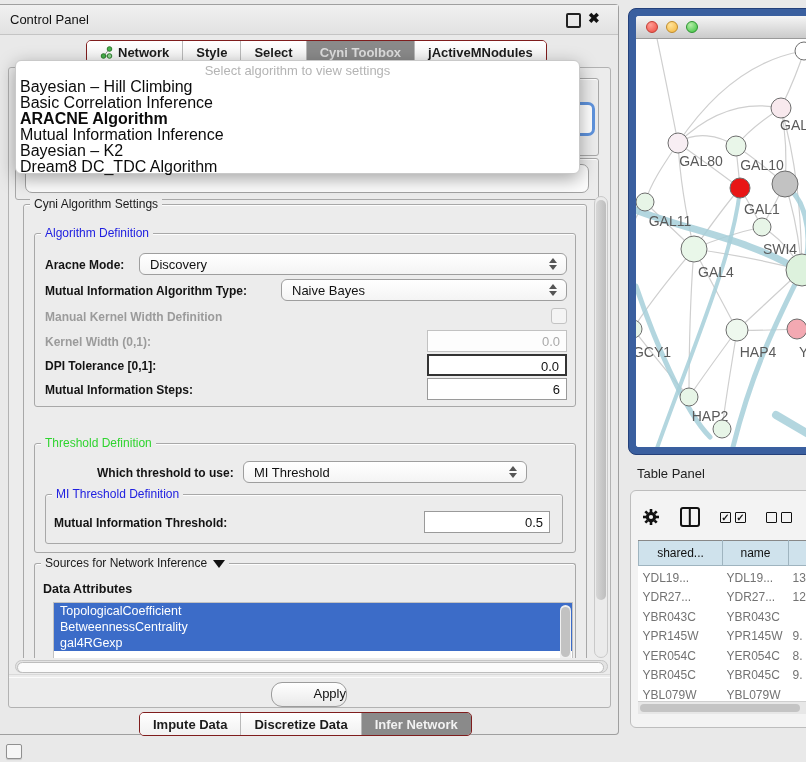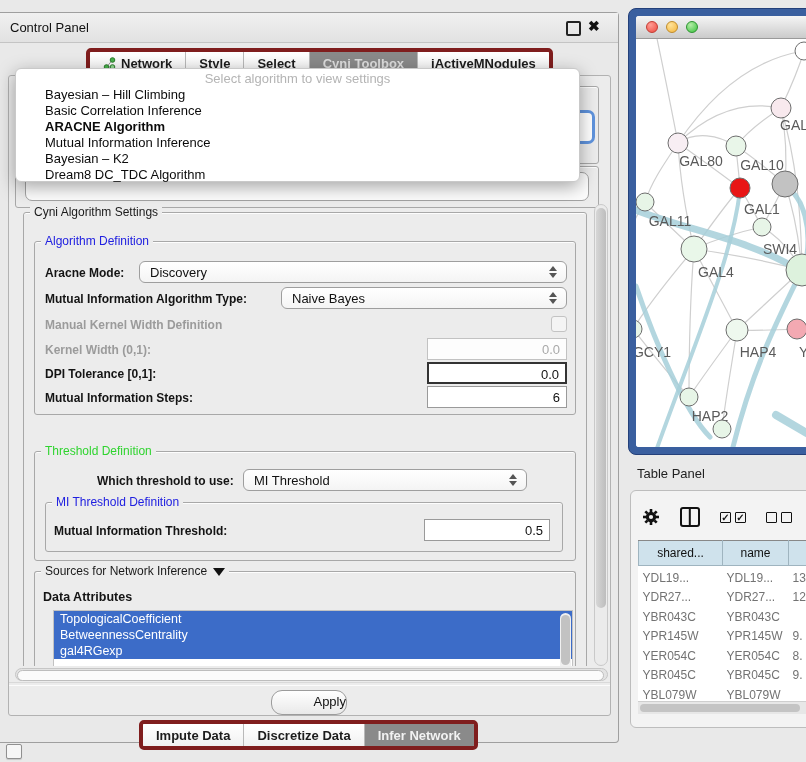--- a/index.html
+++ b/index.html
@@ -5,30 +5,30 @@
   html,body{margin:0;padding:0;}
   body{
     width:806px;height:762px;position:relative;overflow:hidden;
     background:#e9e9e9;
     font-family:"Liberation Sans", sans-serif;
     -webkit-font-smoothing:antialiased;
   }
   .abs{position:absolute;}
 
   
-  .cp-window{left:0;top:12px;width:619px;height:731px;background:#e9e9e9;
+  .cp-window{left:0;top:4px;width:619px;height:731px;background:#e9e9e9;
     border:1px solid #9f9f9f;border-left:none;border-radius:0 4px 4px 0;box-sizing:border-box;padding-left:36px;}
   .cp-titlebar{left:0;top:0;width:100%;height:29px;border-bottom:1px solid #c4c4c4;
     background:linear-gradient(#f0f0f0,#e2e2e2);}
   .cp-title{left:10px;top:7px;font-size:13px;color:#111;}
   .cp-float{left:566px;top:8px;width:11px;height:11px;border:2px solid #222;border-radius:2px;background:transparent;}
   .cp-close{left:588px;top:5px;font-size:14px;font-weight:bold;color:#111;}
 
   
-  .seg-bar{display:flex;border:4px solid #7f1d1d;border-radius:5px;overflow:hidden;background:#fca5a5;height:22px;}
+  .seg-bar{display:flex;border:1px solid #7f1d1d;border-radius:5px;overflow:hidden;background:#fca5a5;height:22px;}
   .seg{display:flex;align-items:center;gap:5px;padding:0 13px;font-size:13px;font-weight:bold;color:#1c1c1c;
     border-right:1px solid #b9b9b9;background:linear-gradient(#ffffff,#f1f1f1);white-space:nowrap;}
   .seg:last-child{border-right:none;}
   .seg.sel{background:#8a8a8a;color:#dedede;}
   .top-tabs{left:86px;top:35px;}
   .bottom-tabs{left:139px;top:707px;}
   .bottom-tabs .seg.sel{color:#f2f2f2;}
 
   
   .content-panel{left:8px;top:62px;width:603px;height:641px;box-sizing:border-box;
@@ -38,21 +38,21 @@
   .gb{border:1px solid #a8a8a8;border-radius:3px;box-shadow:inset 0 1px 0 #fdfdfd;}
   .gb-hidden1{left:6px;top:10px;width:582px;height:76px;}
   .gb-hidden2{left:6px;top:90px;width:582px;height:40px;}
   .combo-fragment{left:546px;top:34px;width:34px;height:28px;border:3px solid #5f93dd;border-radius:7px;background:#fff;}
   .combo-fragment2{left:16px;top:96px;width:562px;height:27px;border:1px solid #a3a3a3;border-radius:7px;background:#fdfdfd;}
 
   
   .popup{left:15px;top:55px;width:565px;height:114px;background:#fff;border:1px solid #c9c9c9;
     border-radius:6px;box-shadow:0 5px 18px rgba(0,0,0,.35);z-index:50;padding-top:2px;box-sizing:border-box;}
   .popup-header{text-align:center;color:#b4b4b4;font-size:13px;height:16px;line-height:16px;}
-  .popup-item{font-size:13px;color:#0b0b0b;height:16px;line-height:16px;padding-left:4px;white-space:nowrap;margin-left:25px;}
+  .popup-item{font-size:16px;color:#0b0b0b;height:16px;line-height:16px;padding-left:4px;white-space:nowrap;}
   .popup-item.sel{font-weight:bold;}
 
   
   .settings-viewport{left:6px;top:128px;width:578px;height:462px;overflow:hidden;}
   .vscroll{left:585px;top:128px;width:14px;height:462px;background:#ebebeb;border:1px solid #c9c9c9;border-radius:7px;box-sizing:border-box;}
   .vscroll-thumb{left:1px;top:3px;width:10px;height:400px;background:linear-gradient(90deg,#d6d6d6,#bdbdbd);border-radius:6px;}
   .hscroll{left:6px;top:592px;width:593px;height:13px;background:#e3e3e3;border:1px solid #c6c6c6;border-radius:7px;box-sizing:border-box;}
   .hscroll-thumb{left:1px;top:1px;width:585px;height:9px;background:#fbfbfb;border:1px solid #bdbdbd;border-radius:6px;}
 
   

